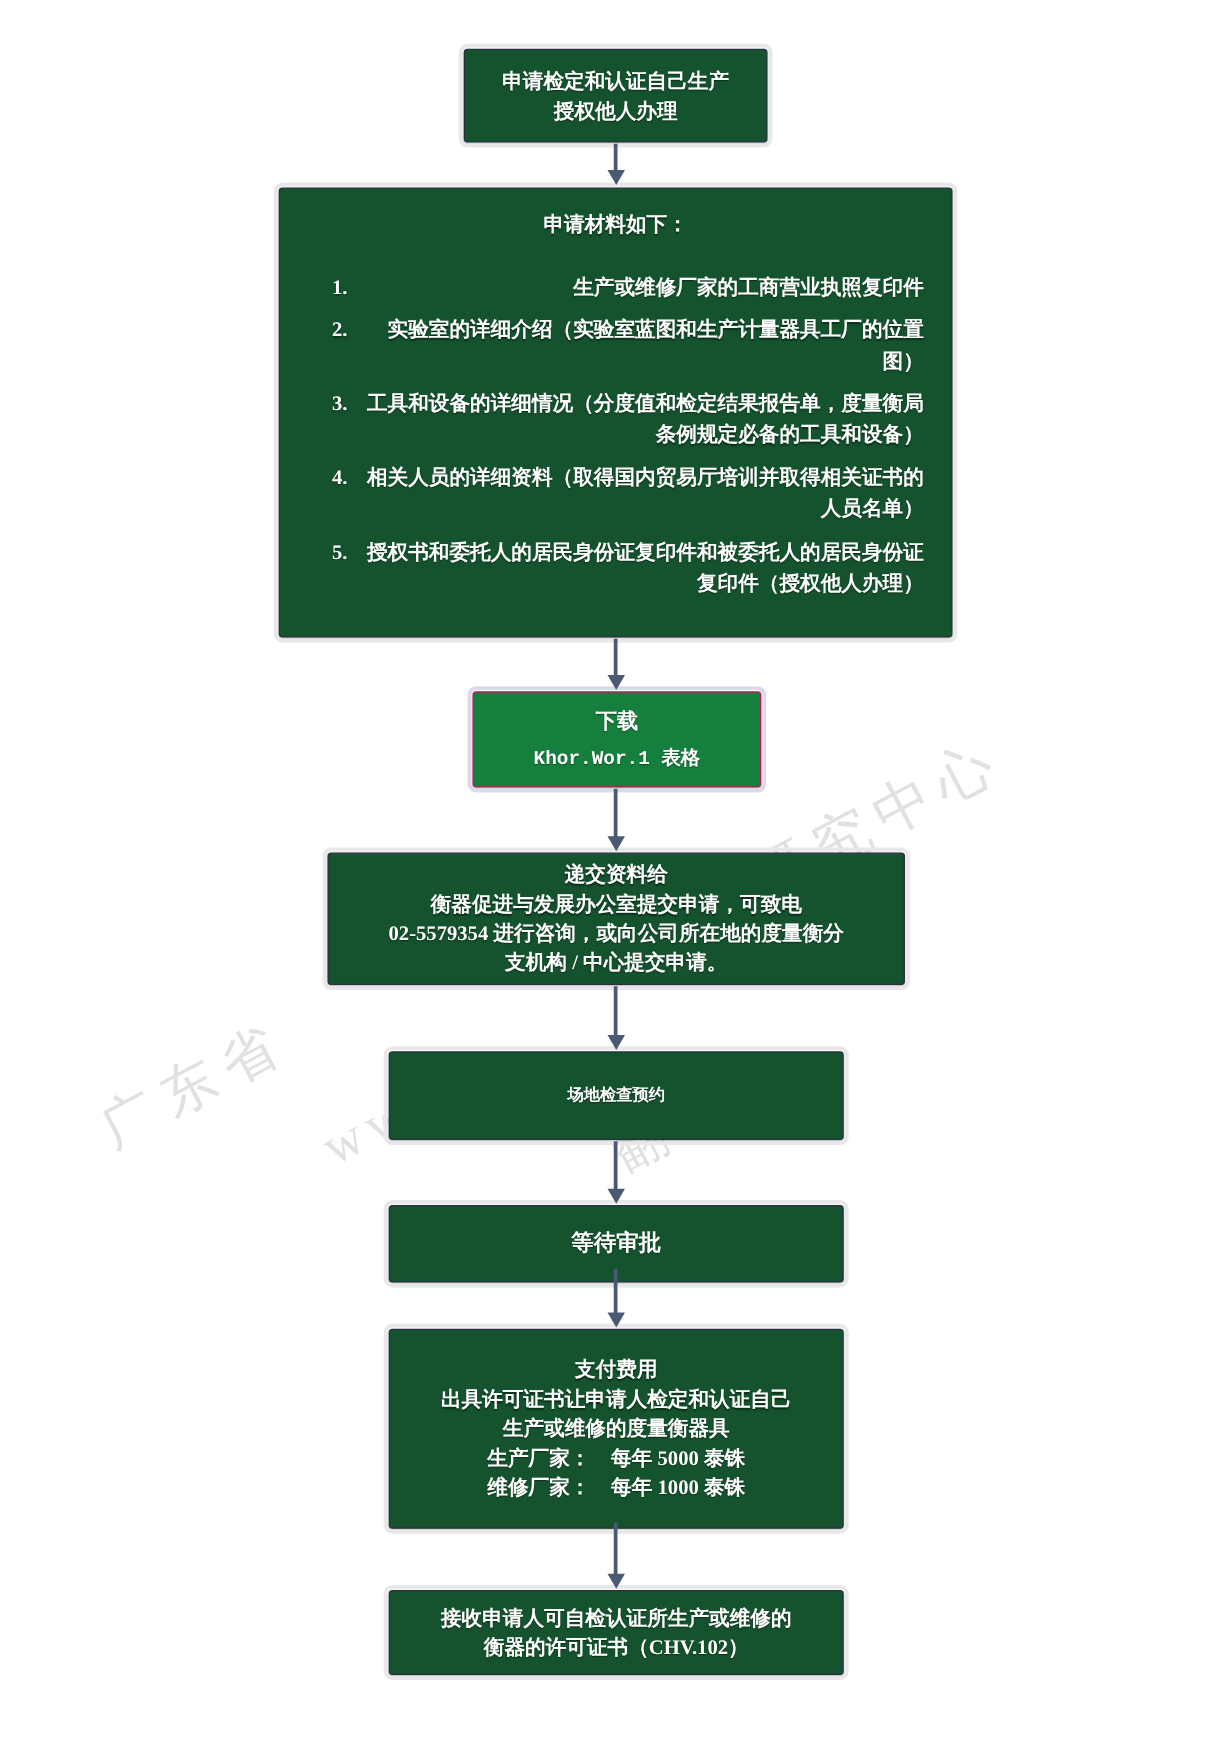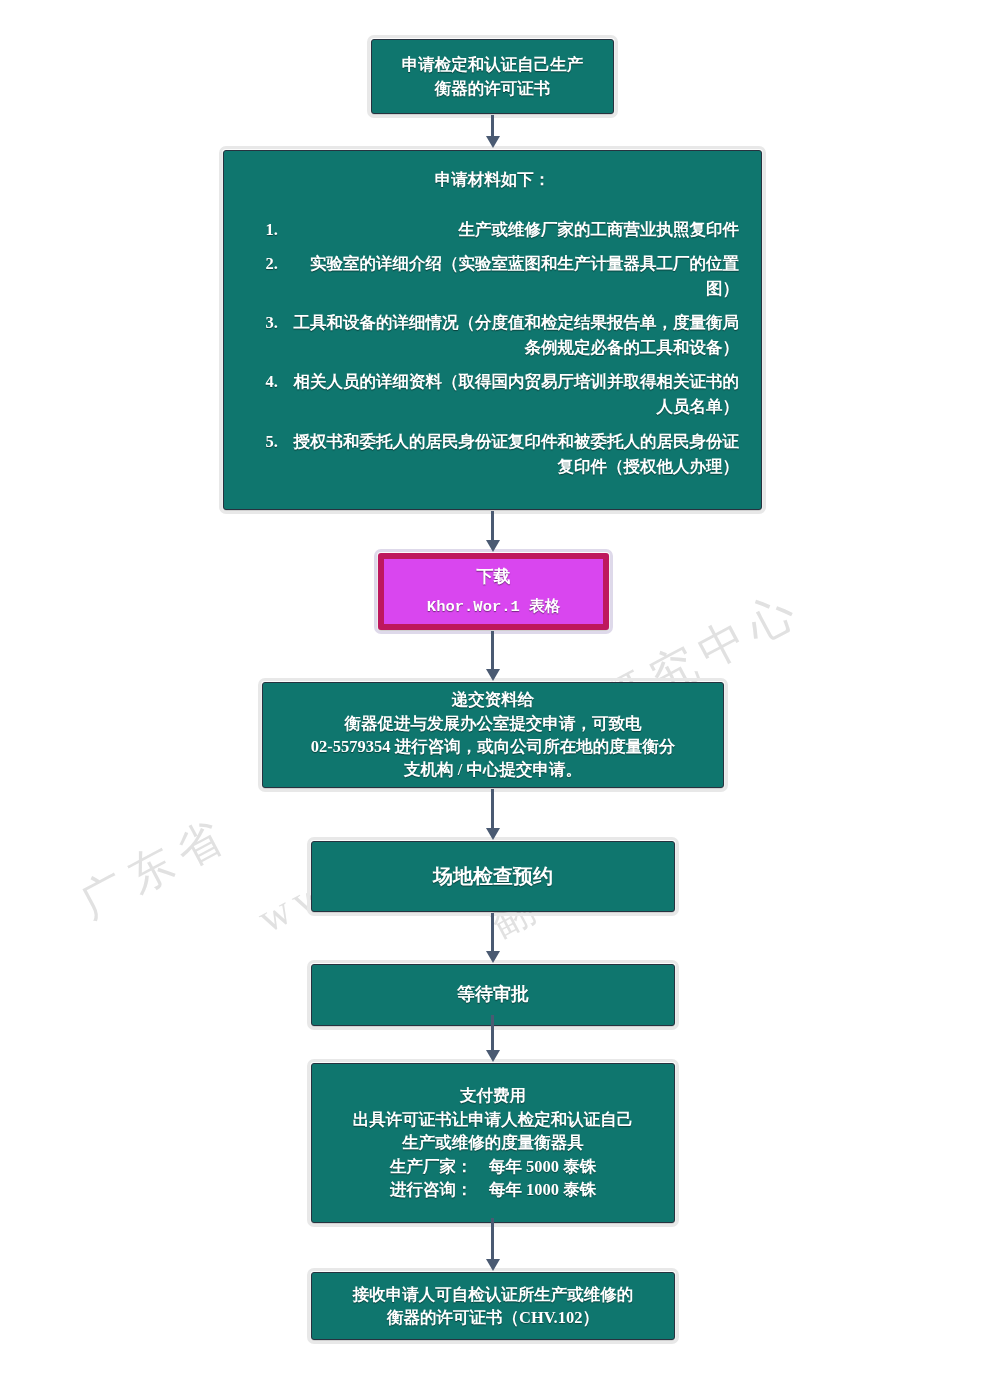--- a/index.html
+++ b/index.html
@@ -70,48 +70,48 @@
     position: relative;
     z-index: 2;
     width: 984px;
     height: 1392px;
   }
 
   
   .node {
     position: absolute;
     box-sizing: border-box;
-    background: #0f766e;
+    background: #14532d;
     border: 1px solid #27323f;
     outline: 3px solid #e8e8e8;
     outline-offset: 1px;
     border-radius: 3px;
     color: #ffffff;
     text-align: center;
     display: flex;
     flex-direction: column;
     justify-content: center;
     font-weight: bold;
     text-shadow: 0 1px 1px rgba(0,0,0,.45);
     box-shadow: 0 1px 2px rgba(0,0,0,.25);
   }
   .node.green {
-    background: #d946ef;
-    border: 6px solid #be185d;
+    background: #15803d;
+    border: 1px solid #be185d;
     outline: 3px solid #ded9ea;
   }
   .node .line { display: block; line-height: 1.42; }
 
   
   #n-apply   { left: 371px; top: 39px;  width: 243px; height: 75px;  font-size: 16.5px; }
   #n-docs    { left: 223px; top: 150px; width: 539px; height: 360px; font-size: 16.5px;
                justify-content: flex-start; padding: 14px 0 0 0; }
   #n-down    { left: 378px; top: 553px; width: 231px; height: 77px;  }
   #n-submit  { left: 262px; top: 682px; width: 462px; height: 106px; font-size: 16.5px; }
-  #n-insp    { left: 311px; top: 841px; width: 364px; height: 71px;  font-size: 20px; }
+  #n-insp    { left: 311px; top: 841px; width: 364px; height: 71px;  font-size: 13px; }
   #n-wait    { left: 311px; top: 964px; width: 364px; height: 62px;  font-size: 18px; }
   #n-fee     { left: 311px; top: 1063px; width: 364px; height: 160px; font-size: 16.5px; }
   #n-cert    { left: 311px; top: 1272px; width: 364px; height: 68px;  font-size: 16.5px; }
 
   
   #n-down .dl-main { font-size: 17px; line-height: 1.3; margin-bottom: 9px; }
   #n-down .dl-sub  { font-size: 15.5px; line-height: 1.3; font-family: Liberation Mono, monospace; }
 
   
   .docs-title {
@@ -162,21 +162,21 @@
     <span class="wm wm-a">广东省</span>
     <span class="wm wm-b">www.g</span>
     <span class="wm wm-c">研究中心</span>
     <span class="wm wm-d">翻译</span>
   </div>
 
   <div class="flow">
 
     <div class="node" id="n-apply">
       <span class="line">申请检定和认证自己生产</span>
-      <span class="line">衡器的许可证书</span>
+      <span class="line">授权他人办理</span>
     </div>
 
     <div class="arrow" style="left:491px; top:115px; height:22px;"></div>
 
     <div class="node" id="n-docs">
       <div class="docs-title">申请材料如下：</div>
       <ol class="docs">
         <li>生产或维修厂家的工商营业执照复印件</li>
         <li>实验室的详细介绍（实验室蓝图和生产计量器具工厂的位置图）</li>
         <li>工具和设备的详细情况（分度值和检定结果报告单，度量衡局条例规定必备的工具和设备）</li>
@@ -213,21 +213,21 @@
       <span class="line">等待审批</span>
     </div>
 
     <div class="arrow" style="left:491px; top:1015px; height:36px;"></div>
 
     <div class="node" id="n-fee">
       <span class="line">支付费用</span>
       <span class="line">出具许可证书让申请人检定和认证自己</span>
       <span class="line">生产或维修的度量衡器具</span>
       <span class="line">生产厂家：　每年 5000 泰铢</span>
-      <span class="line">进行咨询：　每年 1000 泰铢</span>
+      <span class="line">维修厂家：　每年 1000 泰铢</span>
     </div>
 
     <div class="arrow" style="left:491px; top:1218px; height:42px;"></div>
 
     <div class="node" id="n-cert">
       <span class="line">接收申请人可自检认证所生产或维修的</span>
       <span class="line">衡器的许可证书（CHV.102）</span>
     </div>
 
   </div>

